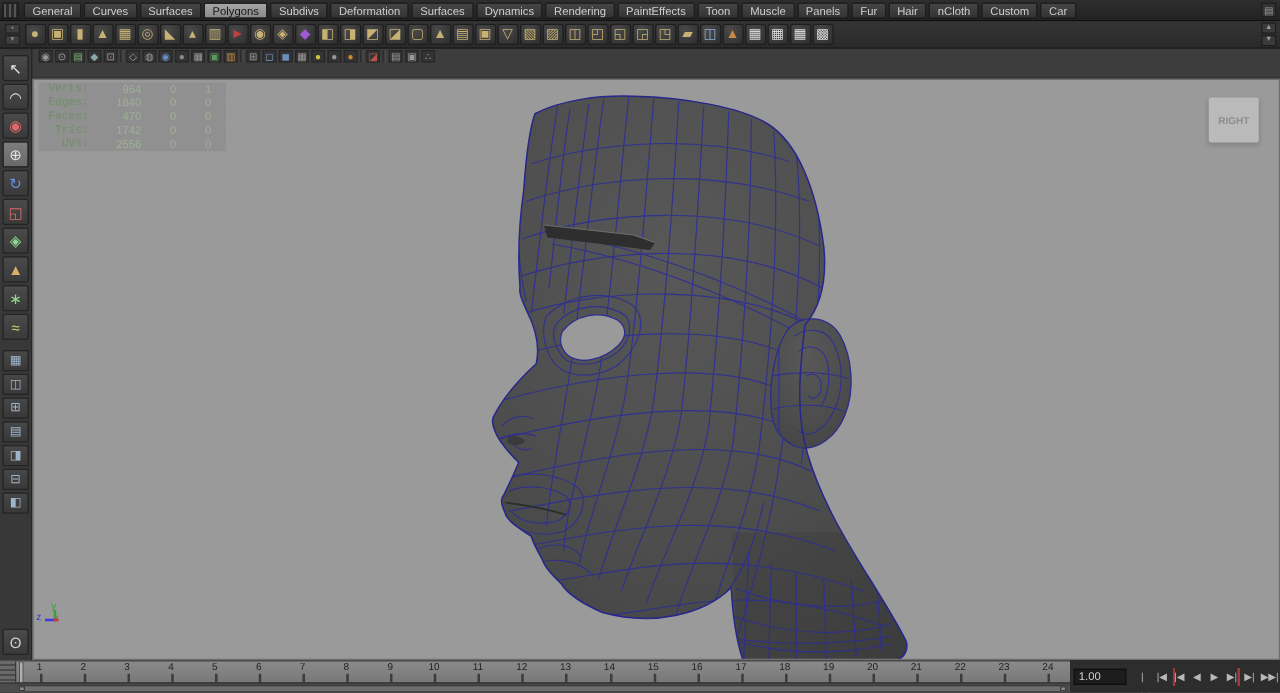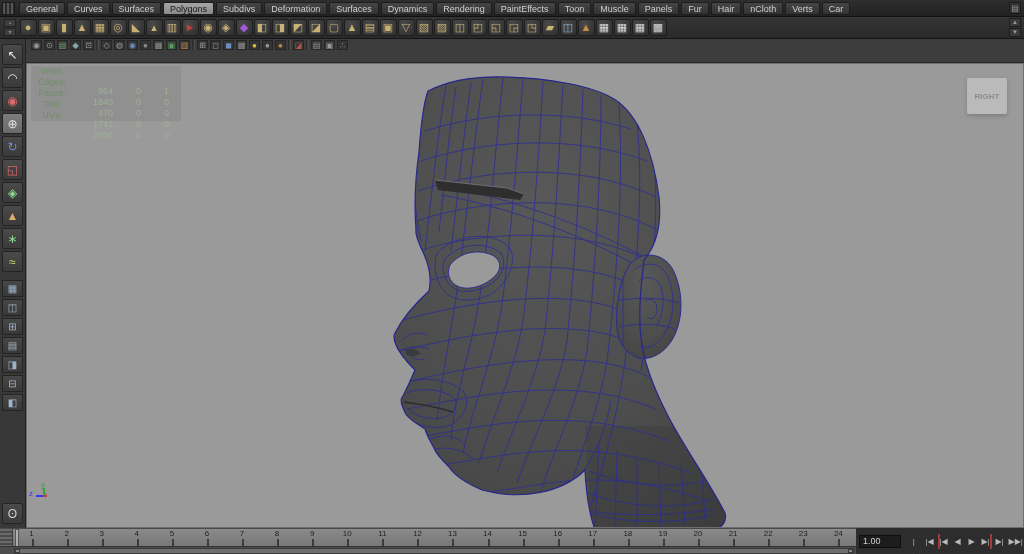--- a/index.html
+++ b/index.html
@@ -67,22 +67,22 @@
 
   
   #viewport { position:absolute; left:26px; top:63px; width:998px; height:465px;
               background:#9a9a9a; overflow:hidden; border:1px solid #6e6e6e; }
   #head-svg { position:absolute; left:0; top:0; }
 
   
   #hud { position:absolute; left:4px; top:2px; width:150px; font-size:9px; }
   .hud-row { display:grid; grid-template-columns:40px 42px 28px 28px; height:11px;
              line-height:11px; background:rgba(0,0,0,0.06); }
-  .hud-label { color:#6f8f66; text-align:center; padding-left:2px; }
-  .hud-v { color:#9fb096; text-align:right;margin-top:20px; }
+  .hud-label { color:#6f8f66; text-align:right; padding-left:2px;font-family:Liberation Mono, monospace; }
+  .hud-v { color:#9fb096; text-align:right; }
 
   
   #viewcube { position:absolute; right:16px; top:14px; width:40px; height:36px;
               background:rgba(214,214,214,0.55); border-radius:2px;
               box-shadow:0 2px 4px rgba(0,0,0,0.18); display:flex; align-items:center;
               justify-content:center; font-size:8px; font-weight:bold; color:#8d8d8d; }
 
   
   #axis { position:absolute; left:3px; bottom:23px; width:26px; height:22px; font-size:8px; }
   #axis .ay { position:absolute; left:11px; top:-2px; color:#3aa13a; }
@@ -161,21 +161,21 @@
         <div class="menu-item">Muscle</div>
 
         <div class="menu-item">Panels</div>
 
         <div class="menu-item">Fur</div>
 
         <div class="menu-item">Hair</div>
 
         <div class="menu-item">nCloth</div>
 
-        <div class="menu-item">Verts</div>
+        <div class="menu-item">Custom</div>
 
         <div class="menu-item">Car</div>
       </div>
     <div id="menubar-right">
       <div class="mini-ico">▤</div>
     </div>
   </div>
 
   <div id="shelf">
     <div id="shelf-switcher">

